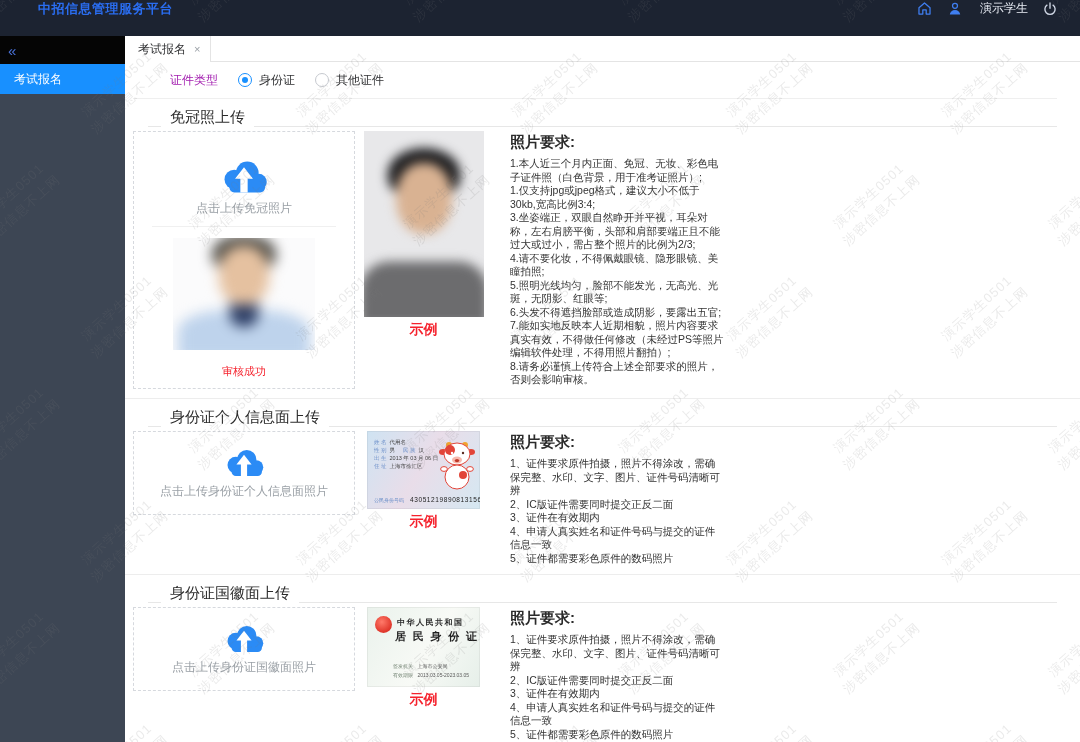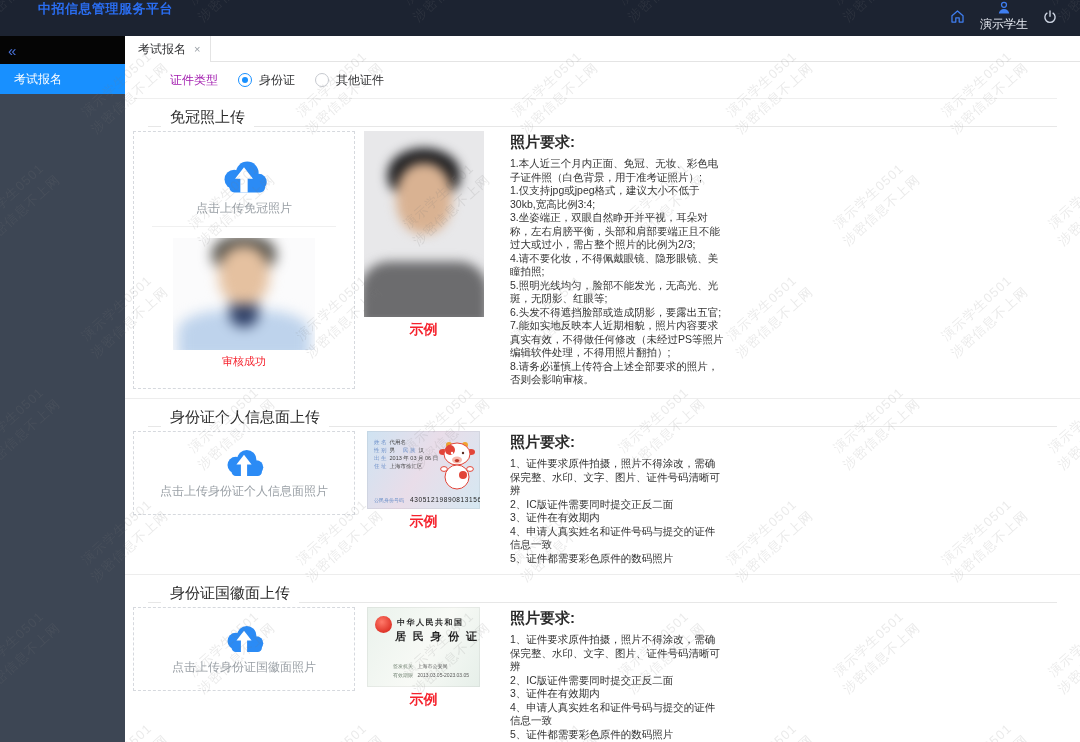--- a/index.html
+++ b/index.html
@@ -6,21 +6,21 @@
   html,body { background:#888; }
   body { font-family:"Liberation Sans","DejaVu Sans",sans-serif; }
   .page { position:relative; width:1080px; height:742px; background:#fff; overflow:hidden; margin:0 auto; }
 
   
   .topbar { position:absolute; left:0; top:0; width:1080px; height:36px; background:#1c2331;
             display:flex; align-items:flex-start; justify-content:space-between; z-index:3; }
   .brand { margin-left:38px; color:#2a6df0; font-size:13px; font-weight:bold; letter-spacing:.5px; }
   .topbar-right { display:flex; align-items:center; gap:14px; margin-right:22px; }
   .tb-icon { display:inline-flex; align-items:center; cursor:pointer; }
-  .user-chip { display:flex; align-items:center; gap:0; cursor:pointer;flex-direction:column; }
+  .user-chip { display:flex; align-items:center; gap:17px; cursor:pointer; }
   .user-name { color:#e8ecf4; font-size:12px; }
 
   
   .sidebar { position:absolute; left:0; top:36px; width:125px; bottom:0; background:#3d4654; z-index:2; }
   .sidebar-top { height:28px; background:#050505; display:flex; align-items:center; }
   .collapse { color:#4a72d9; font-size:15px; margin-left:8px; cursor:pointer; line-height:1; }
   .side-item { height:30px; display:flex; align-items:center; padding-left:14px;
                color:#dde4ee; font-size:12px; cursor:pointer; }
   .side-item.active { background:#1890ff; color:#fff; }
 
@@ -59,21 +59,21 @@
   .cloud-big { width:52px; height:38px; margin-top:26px; }
   .cloud-small { width:44px; height:32px; }
 
   
   .photo-preview { position:relative; width:142px; height:112px; margin-top:11px; overflow:hidden; background:#fbfbfc; }
   .pp-inner { position:absolute; inset:0; filter:blur(6px); transform:scale(1.1); }
   .pp-hair  { position:absolute; left:42px; top:2px;  width:58px; height:34px; background:#4a4842; border-radius:50% 50% 40% 40%; }
   .pp-face  { position:absolute; left:48px; top:12px; width:46px; height:54px; background:#e5c1a0; border-radius:46%; }
   .pp-shirt { position:absolute; left:11px; top:70px; width:120px; height:46px; background:#bed3ec; border-radius:42% 42% 0 0; }
   .pp-collar{ position:absolute; left:58px; top:64px; width:26px; height:22px; background:#2e3f66; border-radius:0 0 50% 50%; }
-  .status-ok { font-size:11px; color:#f5222d; margin-top:4px; }
+  .status-ok { font-size:11px; color:#f5222d; margin-top:14px; }
 
   
   .example-col { width:121px; margin-left:8px; display:flex; flex-direction:column; align-items:center; }
   .example-photo { position:relative; width:120px; height:186px; overflow:hidden; background:#e8e8ea; }
   .ep-inner { position:absolute; inset:0; filter:blur(5px); transform:scale(1.07); }
   .ep-hair { position:absolute; left:26px; top:22px; width:68px; height:48px; background:#1d1d1f; border-radius:50% 50% 42% 42%; }
   .ep-face { position:absolute; left:34px; top:36px; width:52px; height:66px; background:#d9b292; border-radius:46%; }
   .ep-body { position:absolute; left:0px; top:128px; width:120px; height:60px; background:#6c6c6e; border-radius:28px 28px 0 0; }
   .example-label { font-size:14px; font-weight:bold; color:#f5222d; margin-top:4px; }
 

